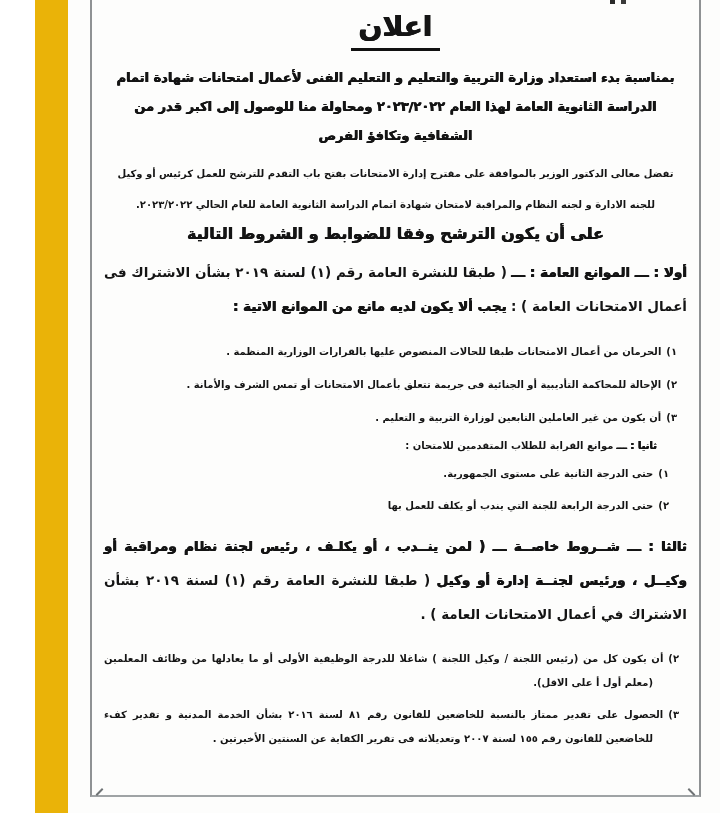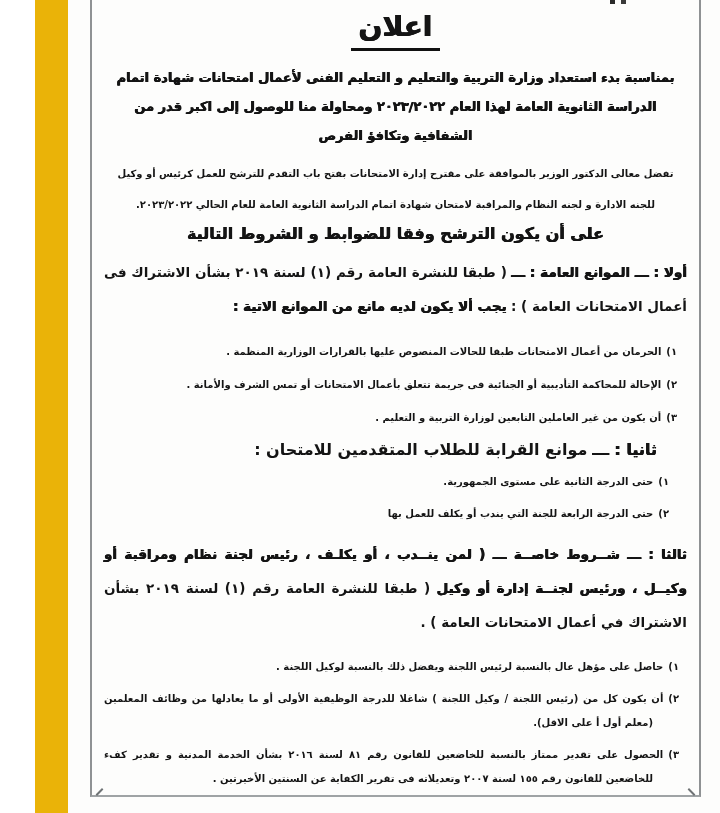--- a/index.html
+++ b/index.html
@@ -28,21 +28,21 @@
   .title-wrap { text-align: center; margin-top: 4px; }
   .title {
     display: inline-block; font-size: 28px; font-weight: bold;
     text-shadow: 0.5px 0 0 currentColor, -0.5px 0 0 currentColor;
     border-bottom: 3.5px solid #111; padding: 0 8px 5px 8px;
   }
   .p-intro   { margin-top: 12px; font-size: 13px; line-height: 29px; text-align: center; }
   .p-approve { margin-top: 8px;  font-size: 10px; line-height: 31px; text-align: center; }
   .ruling    { margin-top: 4px;  font-size: 16px; text-align: center; }
   .h-sec     { margin-top: 12px; font-size: 13.5px; line-height: 34px; text-align: justify; }
-  .h-sec2    { margin-top: 8px;  margin-right: 30px; font-size: 16px; }
+  .h-sec2    { margin-top: 8px;  margin-right: 30px; font-size: 10px; }
 
   .list      { font-size: 10px; font-weight: bold; }
   .list .li  { padding-right: 26px; text-indent: -26px; }
   .num       { display: inline; margin-left: 5px; }
   .list-1    { margin-top: 18px; margin-right: 10px; }
   .list-1 .li{ line-height: 22px; margin-bottom: 11px; }
   .list-2    { margin-top: 12px; margin-right: 18px; }
   .list-2 .li{ line-height: 22px; margin-bottom: 10px; }
   .list-3    { margin-top: 16px; margin-right: 8px; }
   .list-3 .li{ line-height: 24px; margin-bottom: 8px; text-align: justify; }
@@ -104,23 +104,20 @@
           </div>
         </div>
 
         <p class="h-sec und">
           <span class="heavy">ثالثا : ـــ شــروط خاصــة ـــ ( لمن ينــدب ، أو يكلـف ، رئيس لجنة نظام ومراقبة أو وكيــل ، ورئيس لجنــة إدارة أو وكيل</span>
           <span class="bold">( طبقا للنشرة العامة رقم (١) لسنة ٢٠١٩ بشأن الاشتراك في أعمال الامتحانات العامة ) .</span>
         </p>
 
         <div class="list list-3">
           <div class="li">
-            <span class="num">١)</span><span>حاصل على مؤهل عال بالنسبة لرئيس اللجنة ويفضل ذلك بالنسبة لوكيل اللجنة .</span>
-          </div>
-          <div class="li">
             <span class="num">٢)</span><span>أن يكون كل من (رئيس اللجنة / وكيل اللجنة ) شاغلا للدرجة الوظيفية الأولى أو ما يعادلها من وظائف المعلمين (معلم أول أ على الاقل).</span>
           </div>
           <div class="li">
             <span class="num">٣)</span><span>الحصول على تقدير ممتاز بالنسبة للخاضعين للقانون رقم ٨١ لسنة ٢٠١٦ بشأن الخدمة المدنية و تقدير كفء للخاضعين للقانون رقم ١٥٥ لسنة ٢٠٠٧ وتعديلاته فى تقرير الكفاية عن السنتين الأخيرتين .</span>
           </div>
 
         </div>
 
       </div>
       <div class="handle handle-left"></div>

